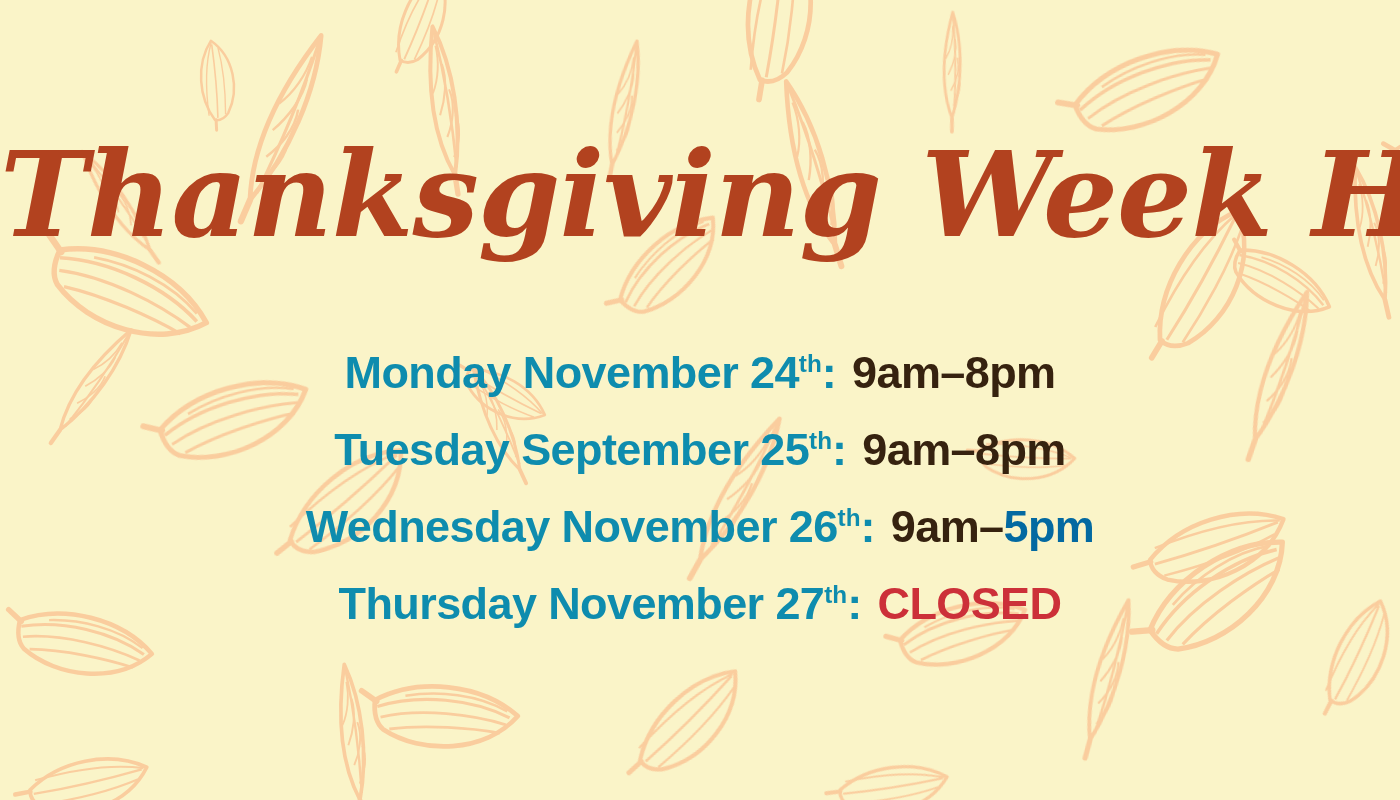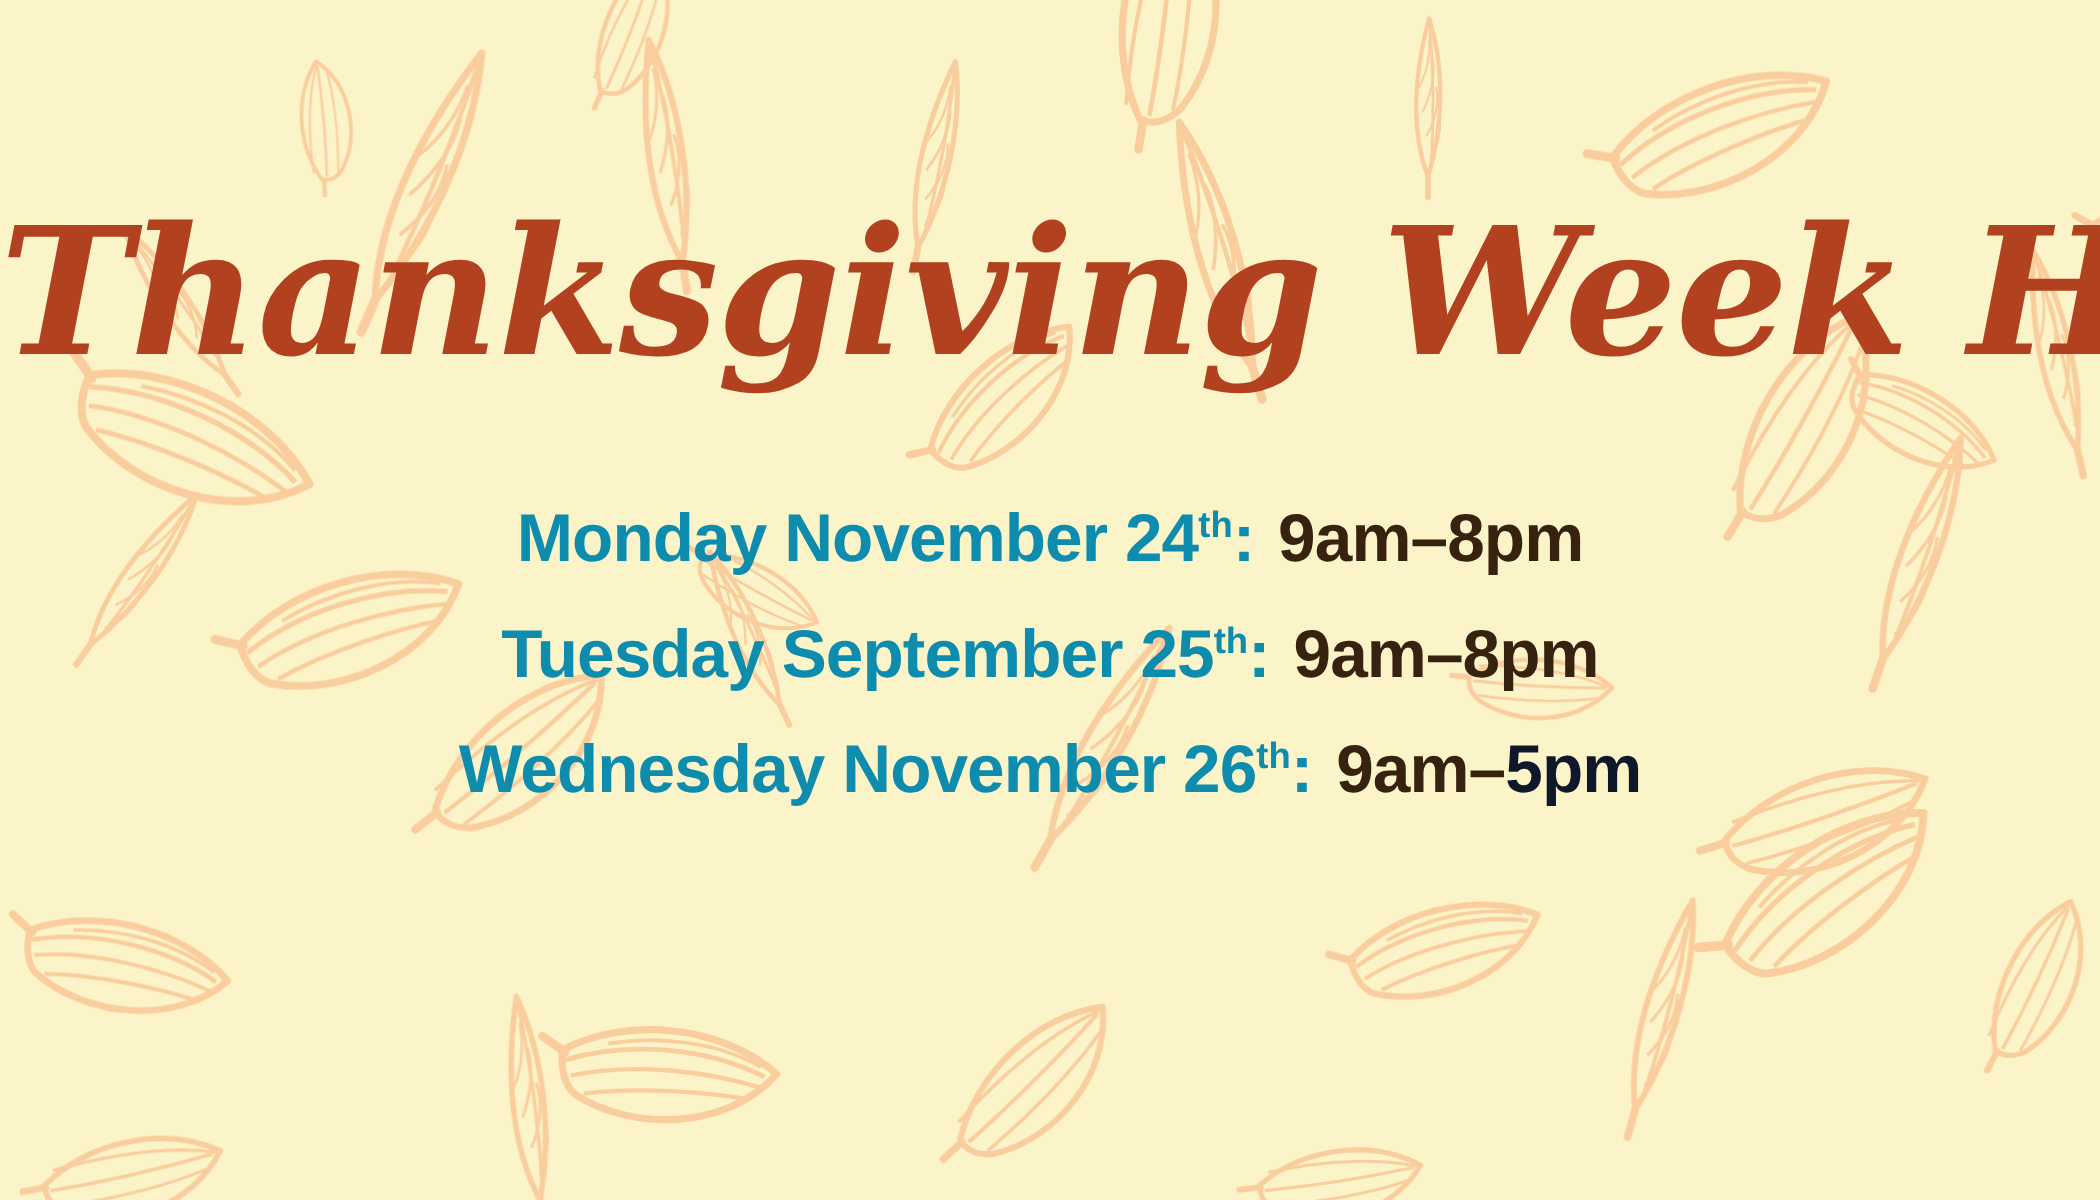--- a/index.html
+++ b/index.html
@@ -43,21 +43,21 @@
     font-family: "DejaVu Serif", serif;
     font-style: italic;
     font-weight: 700;
     font-size: 118px;
     line-height: 1.05;
     letter-spacing: -1px;
     white-space: nowrap;
   }
   #schedule {
     position: absolute;
-    top: 320px;
+    top: 334px;
     left: 0;
     width: 1194px;
   }
   .sched-row {
     width: 1400px;
     text-align: center;
     white-space: nowrap;
     font-family: "Liberation Sans", sans-serif;
     font-weight: 700;
     font-size: 45px;
@@ -78,21 +78,21 @@
   }
   .hours-open {
     color: #36220F;
     margin-left: 4px;
   }
   .hours-closed {
     color: #CC3039;
     margin-left: 4px;
   }
   .hl-red {
-    color: #0f172a;
+    color: #0369a1;
   }
 </style>
 </head>
 <body>
 
 <div id="poster">
 
   <svg id="leaf-bg" viewBox="0 0 1400 800" xmlns="http://www.w3.org/2000/svg" aria-hidden="true">
     <defs>
       <g id="leafBroad">
@@ -165,16 +165,17 @@
   </svg>
 
   <div id="content">
 
     <h1 id="poster-title">Thanksgiving Week Hours</h1>
 
     <div id="schedule">
         <div class="sched-row"><span class="day-part">Monday November 24</span><sup class="ordinal day-part">th</sup><span class="colon">:</span> <span class="hours-open">9am–8pm</span></div>
         <div class="sched-row"><span class="day-part">Tuesday September 25</span><sup class="ordinal day-part">th</sup><span class="colon">:</span> <span class="hours-open">9am–8pm</span></div>
         <div class="sched-row"><span class="day-part">Wednesday November 26</span><sup class="ordinal day-part">th</sup><span class="colon">:</span> <span class="hours-open"><span>9am–</span><span class="hl-red">5pm</span></span></div>
+        <div class="sched-row"><span class="day-part">Thursday November 27</span><sup class="ordinal day-part">th</sup><span class="colon">:</span> <span class="hours-closed">CLOSED</span></div>
       </div>
 
   </div>
 </div>
 
 </body></html>

